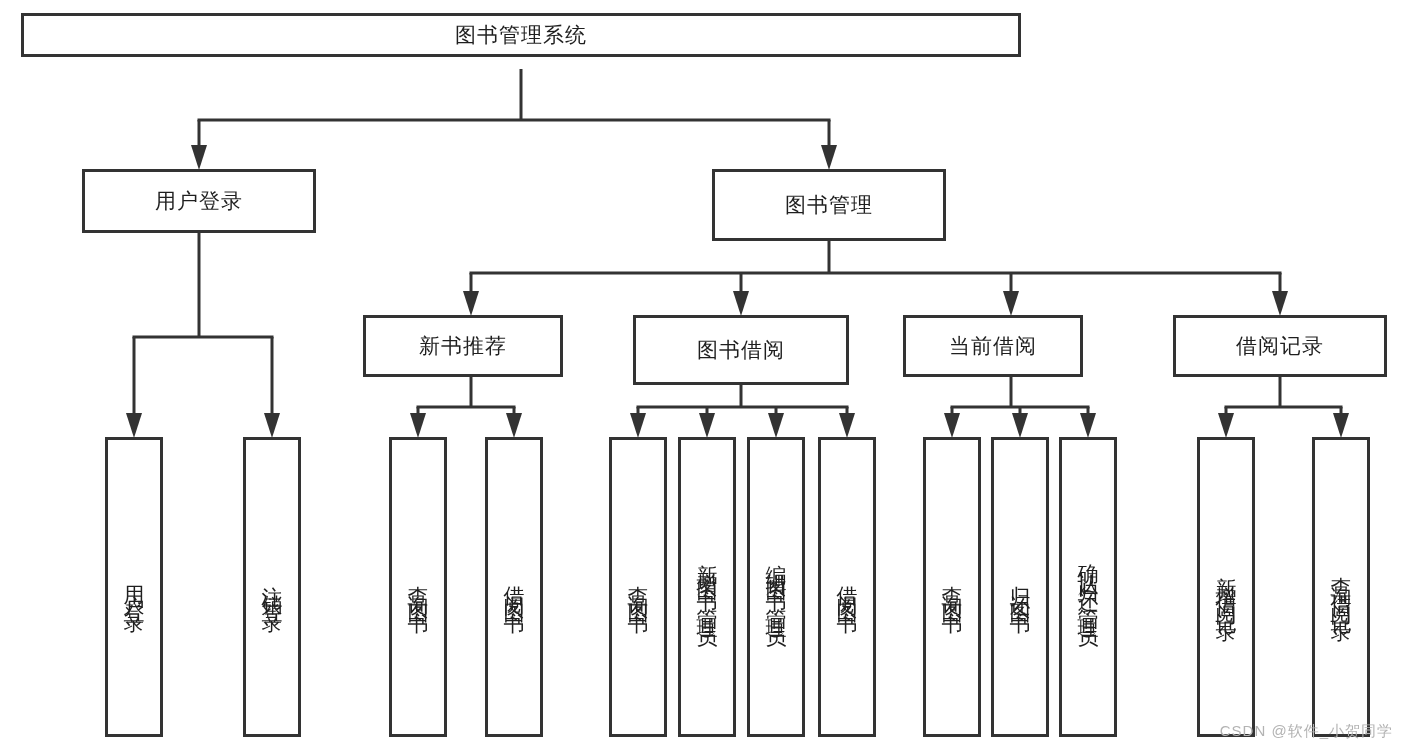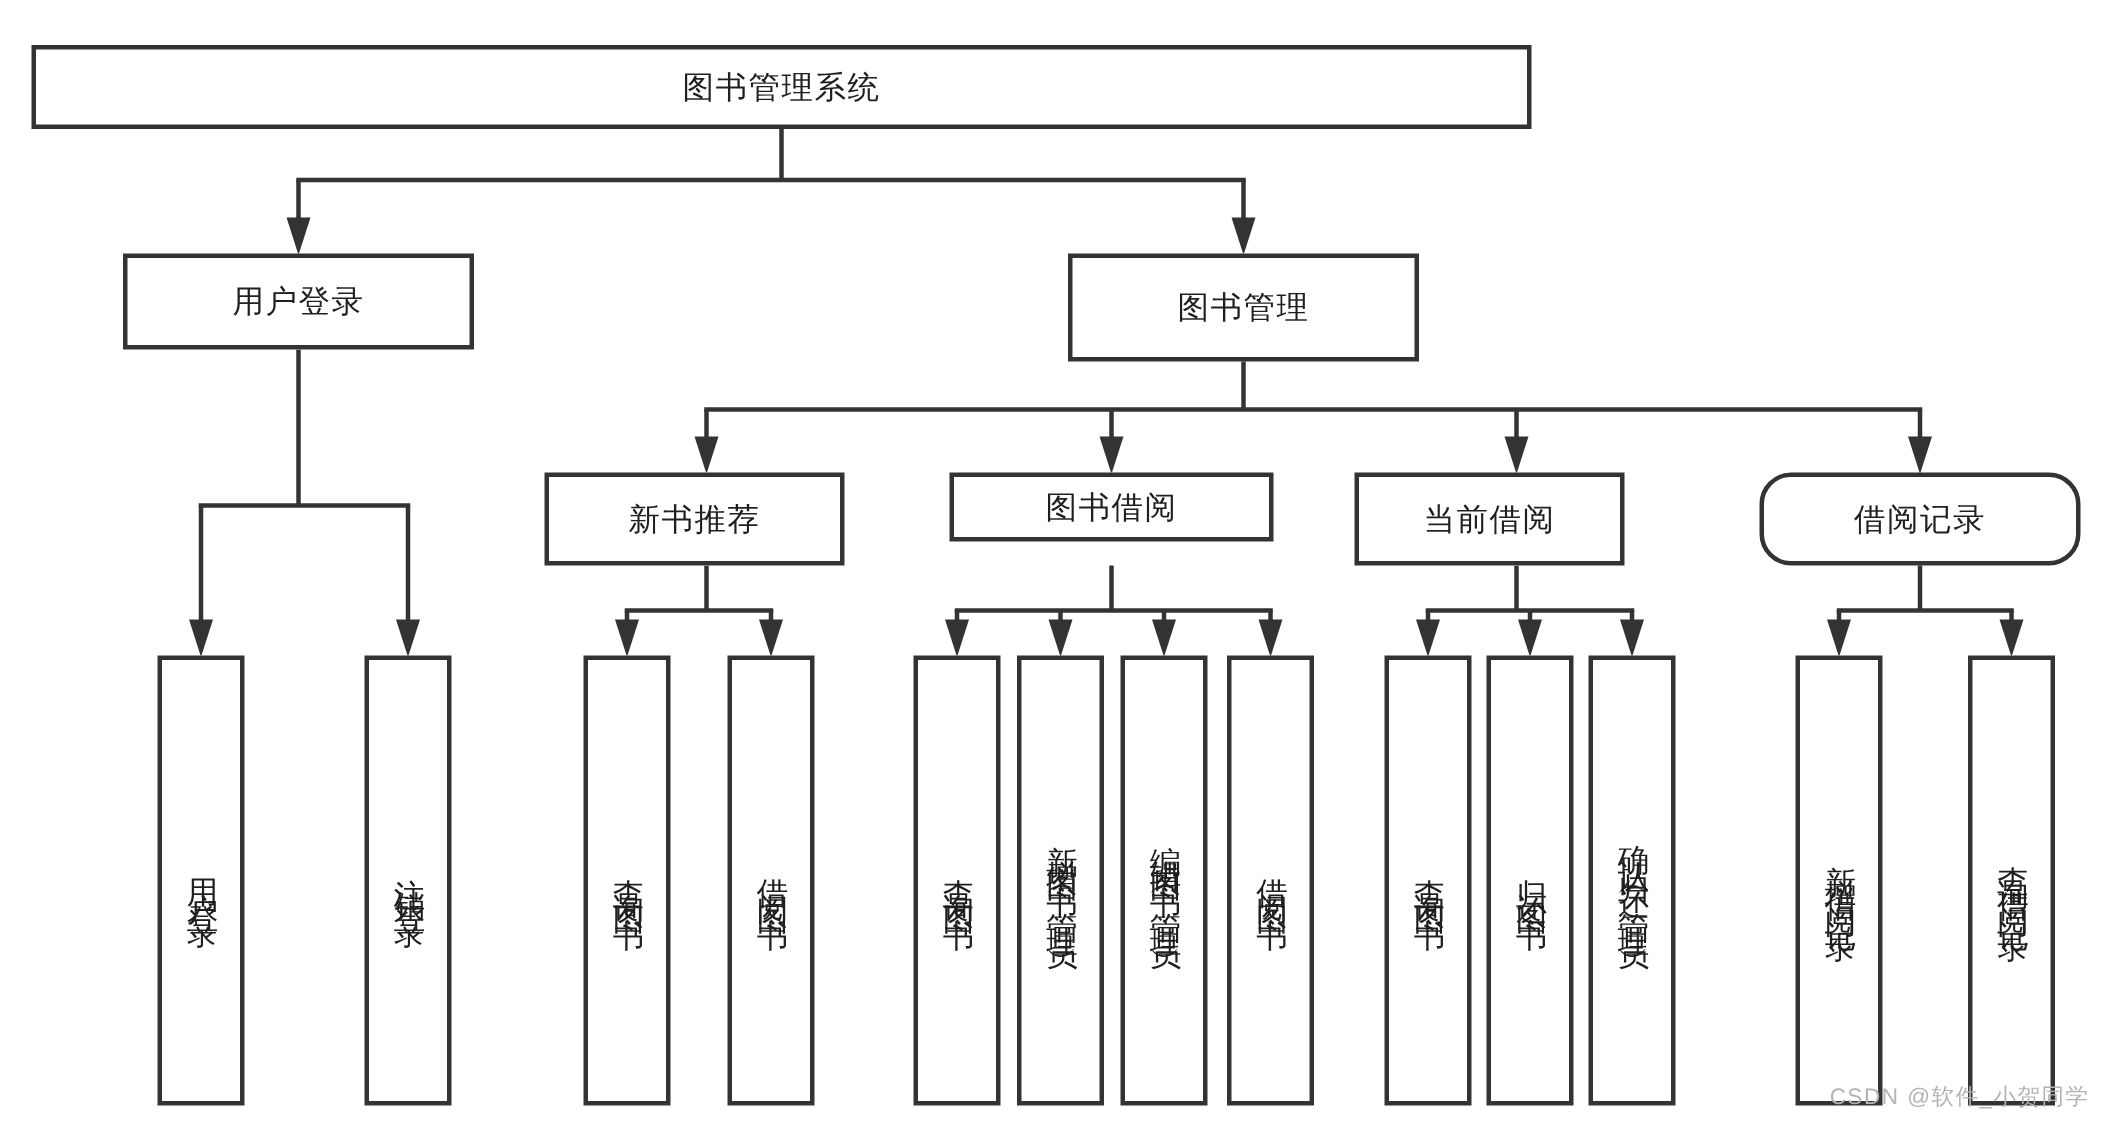--- a/index.html
+++ b/index.html
@@ -108,39 +108,39 @@
       <polygon points="1012,413 1028,413 1020,438" fill="#333333"></polygon>
       <line x1="1088" y1="407" x2="1088" y2="425" stroke="#333333" stroke-width="3"></line>
       <polygon points="1080,413 1096,413 1088,438" fill="#333333"></polygon>
       <line x1="1280" y1="377" x2="1280" y2="407" stroke="#333333" stroke-width="3"></line>
       <line x1="1224.5" y1="407" x2="1342.5" y2="407" stroke="#333333" stroke-width="3"></line>
       <line x1="1226" y1="407" x2="1226" y2="425" stroke="#333333" stroke-width="3"></line>
       <polygon points="1218,413 1234,413 1226,438" fill="#333333"></polygon>
       <line x1="1341" y1="407" x2="1341" y2="425" stroke="#333333" stroke-width="3"></line>
       <polygon points="1333,413 1349,413 1341,438" fill="#333333"></polygon>
     </svg>
-    <div class="node horizontal" style="left: 21px; top: 30px; width: 1000px; height: 56px;">
+    <div class="node horizontal" style="left: 21px; top: 13px; width: 1000px; height: 44px;">
       <span class="node-label">图书管理系统</span>
     </div>
     <div class="node horizontal" style="left: 82px; top: 169px; width: 234px; height: 64px;">
       <span class="node-label">用户登录</span>
     </div>
     <div class="node horizontal" style="left: 712px; top: 169px; width: 234px; height: 72px;">
       <span class="node-label">图书管理</span>
     </div>
     <div class="node horizontal" style="left: 363px; top: 315px; width: 200px; height: 62px;">
       <span class="node-label">新书推荐</span>
     </div>
-    <div class="node horizontal" style="left: 633px; top: 315px; width: 216px; height: 46px;">
+    <div class="node horizontal" style="left: 633px; top: 315px; width: 216px; height: 70px;">
       <span class="node-label">图书借阅</span>
     </div>
     <div class="node horizontal" style="left: 903px; top: 315px; width: 180px; height: 62px;">
       <span class="node-label">当前借阅</span>
     </div>
-    <div class="node horizontal" style="left: 1173px; top: 315px; width: 214px; height: 62px; border-radius: 21px;">
+    <div class="node horizontal" style="left: 1173px; top: 315px; width: 214px; height: 62px;">
       <span class="node-label">借阅记录</span>
     </div>
     <div class="node vertical" style="left: 105px; top: 437px; width: 58px; height: 300px;">
       <span class="node-label">用户登录</span>
     </div>
     <div class="node vertical" style="left: 243px; top: 437px; width: 58px; height: 300px;">
       <span class="node-label">注销登录</span>
     </div>
     <div class="node vertical" style="left: 389px; top: 437px; width: 58px; height: 300px;">
       <span class="node-label">查询图书</span>

